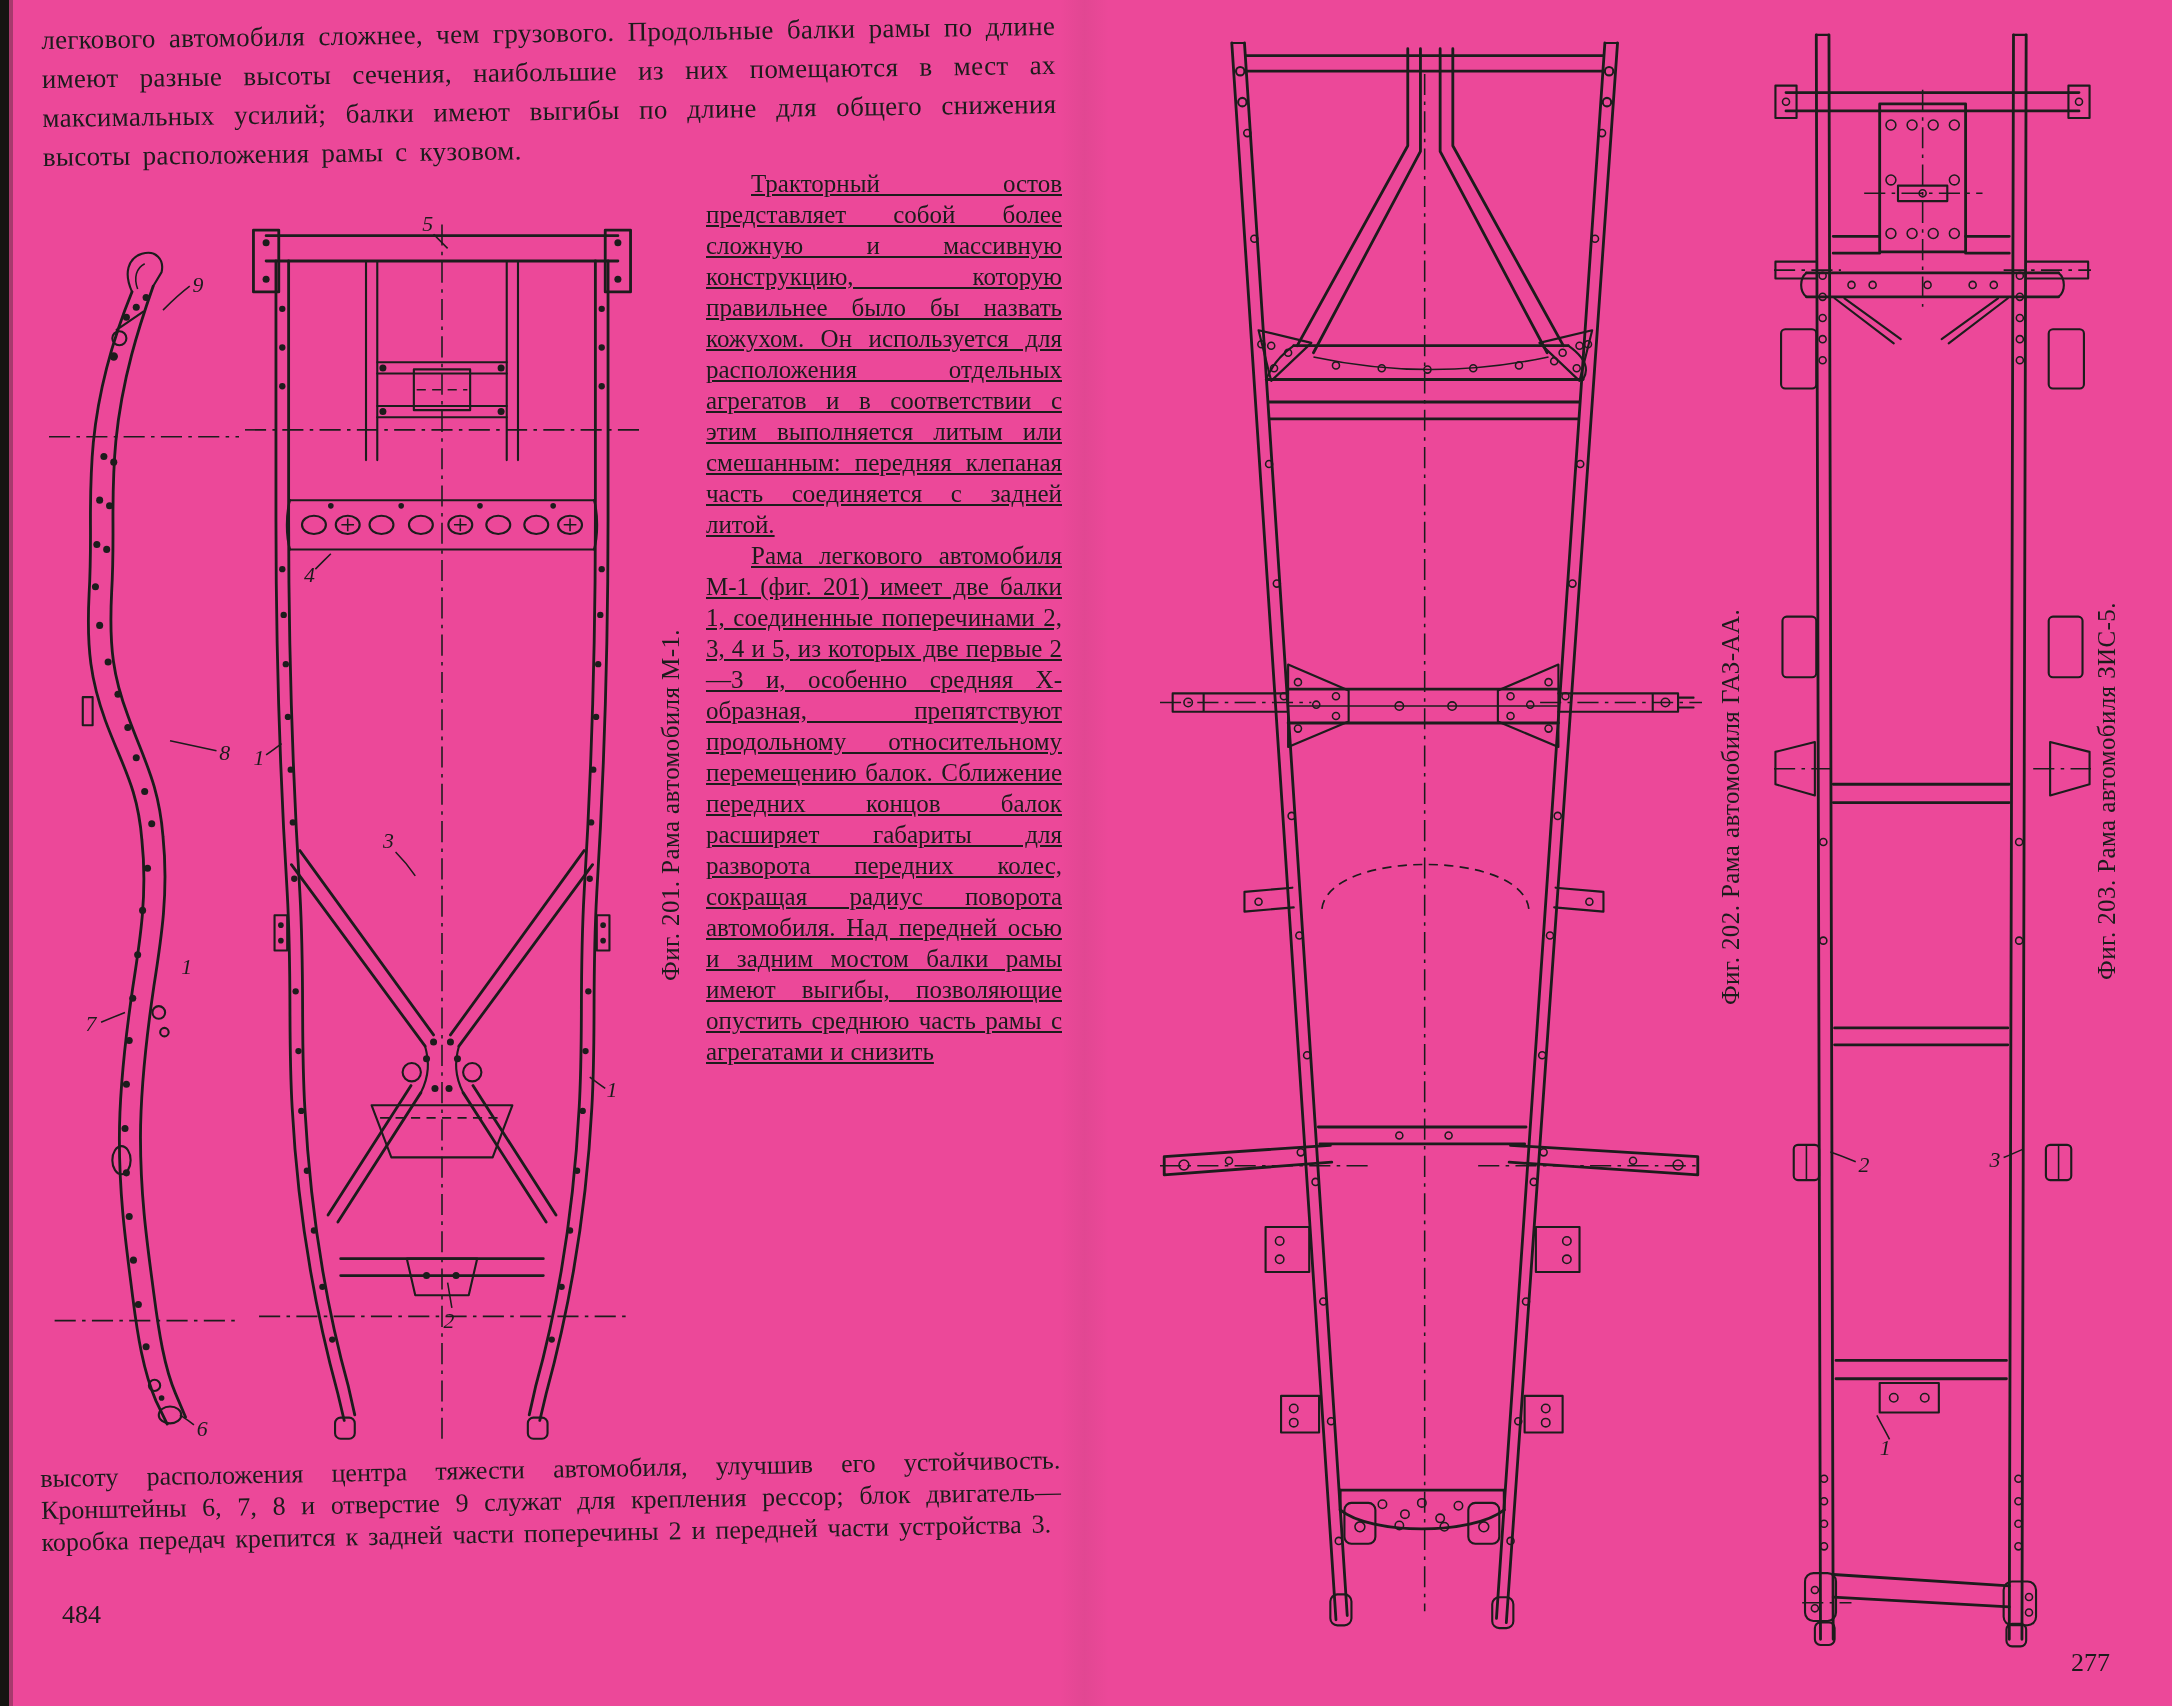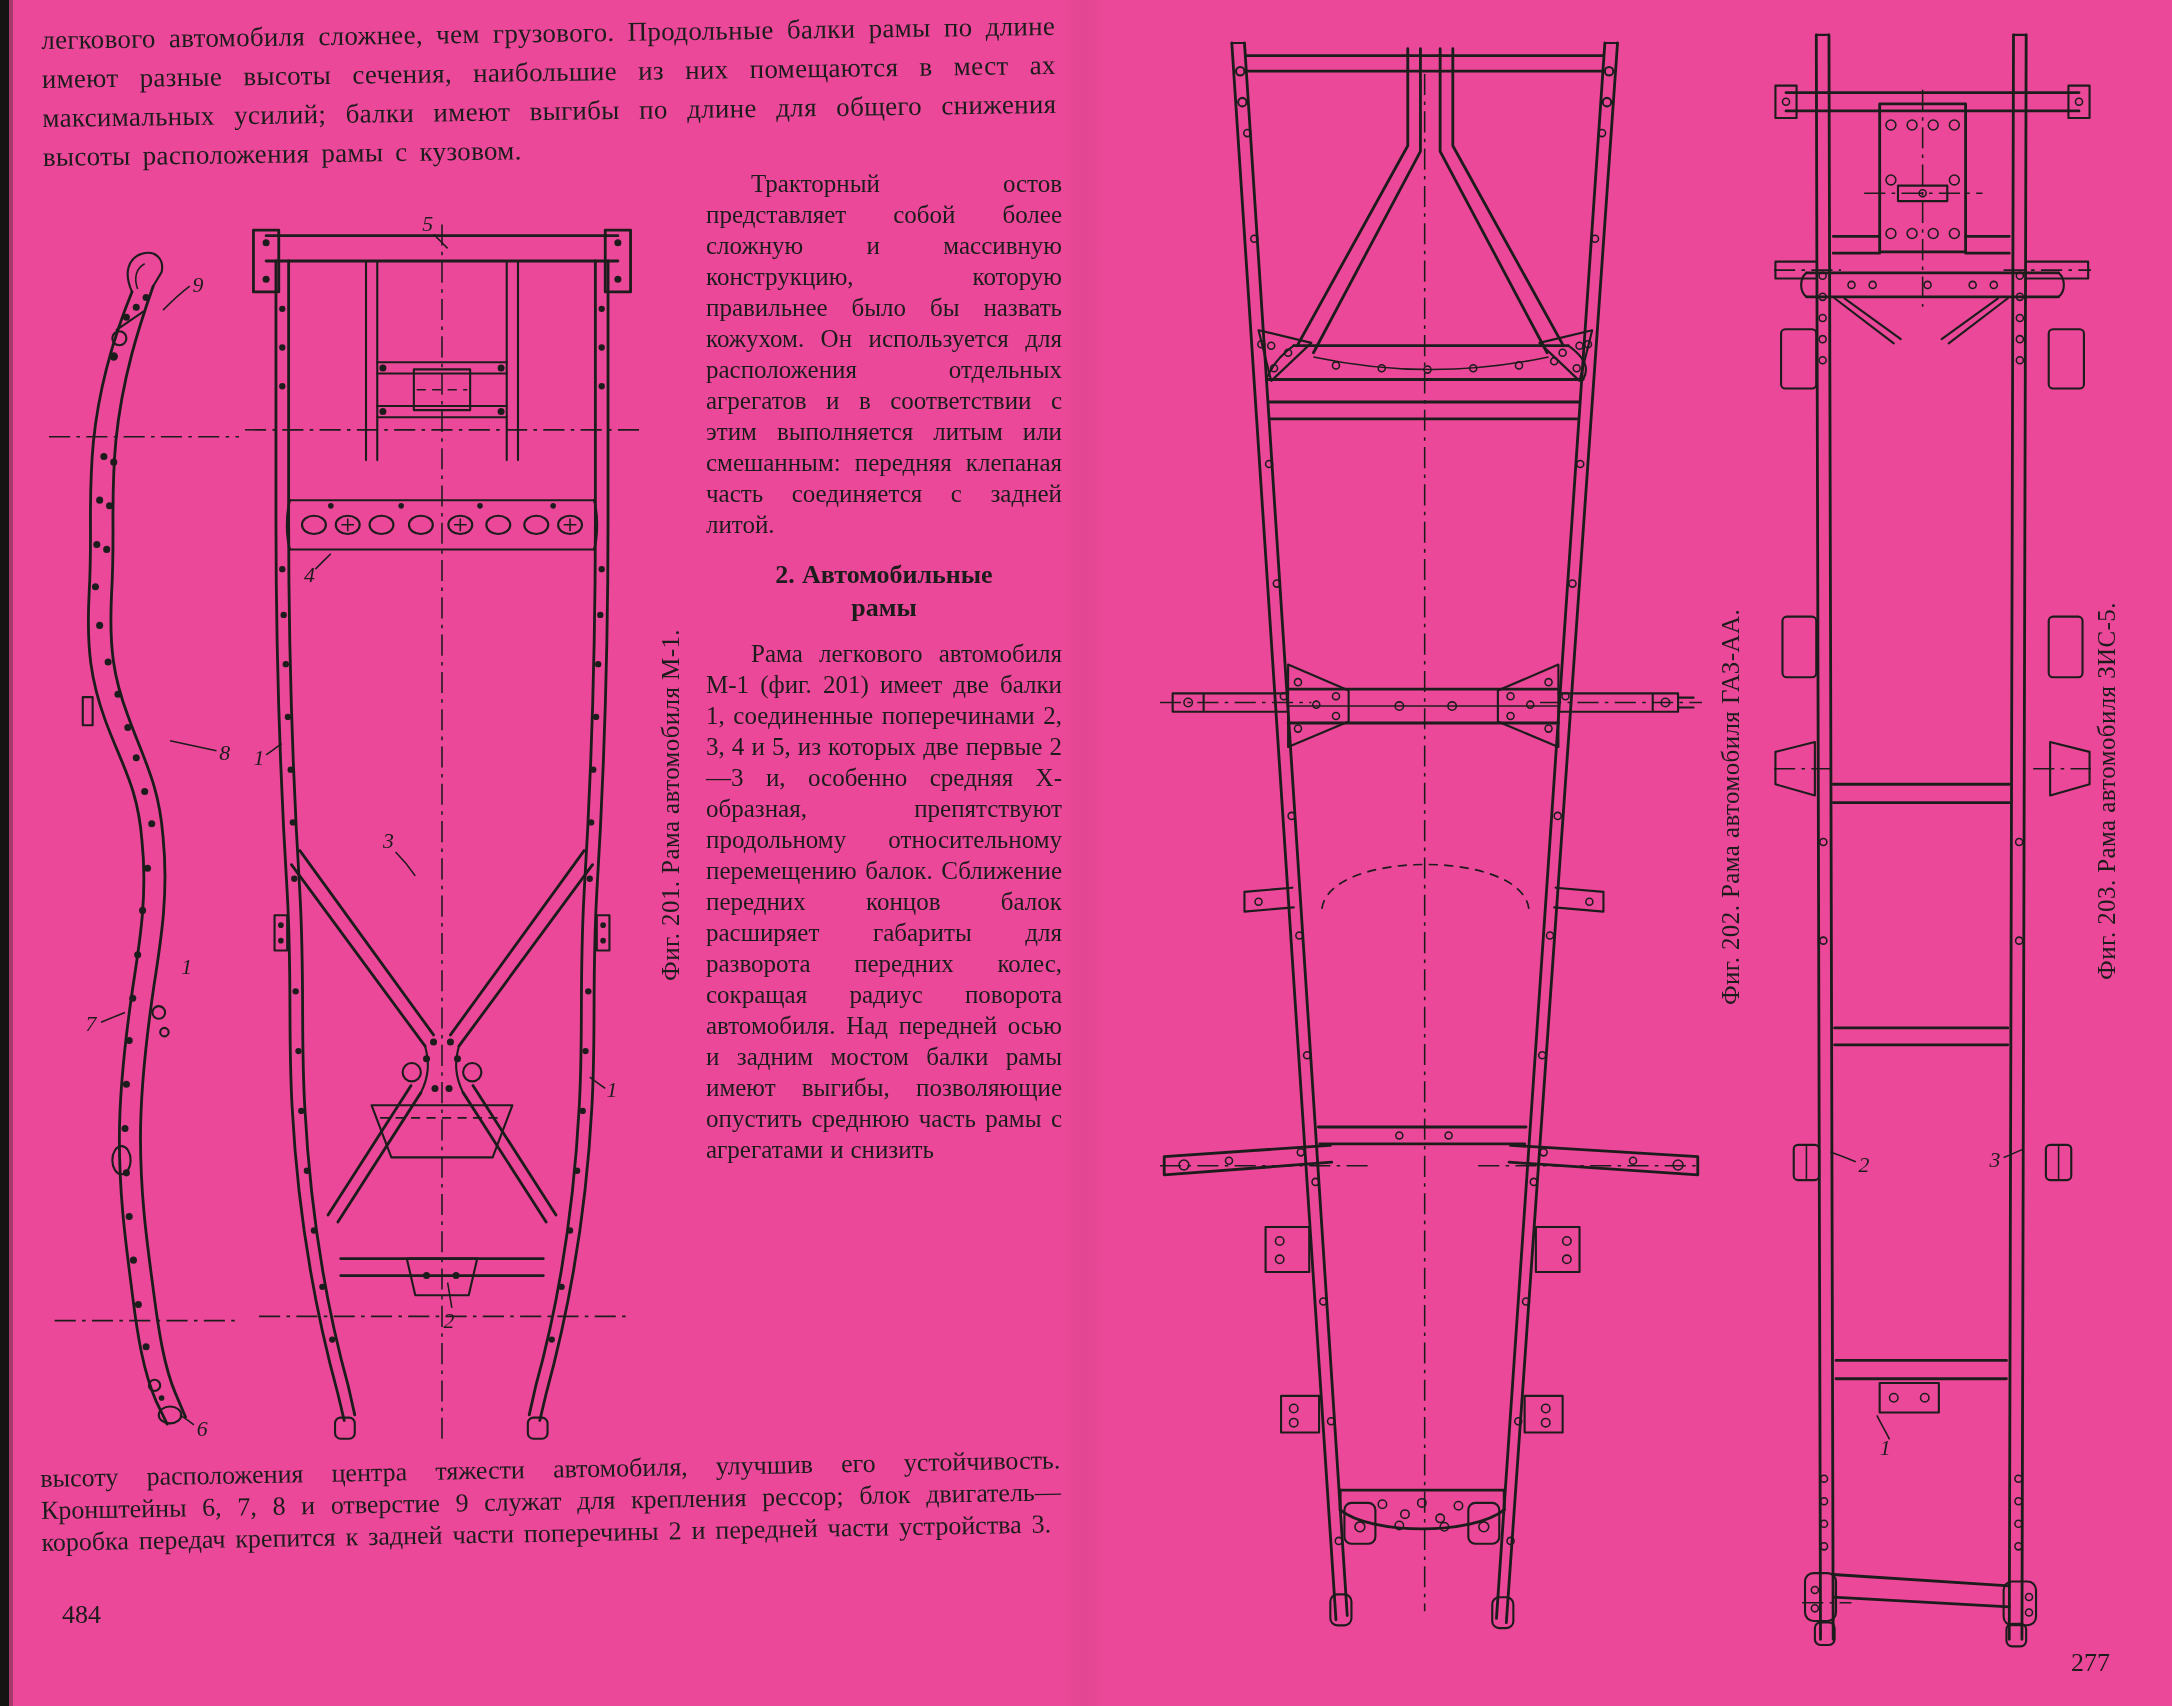--- a/index.html
+++ b/index.html
@@ -7,21 +7,21 @@
           font-family:"Liberation Serif", serif;color:#1c1c1c;}
   .edge{position:absolute;left:0;top:0;width:9.2px;height:100%;background:#151412;}
   .edge2{position:absolute;left:9.2px;top:0;width:3.5px;height:100%;background:rgba(40,35,30,.35);}
   .gutter{position:absolute;left:1060px;top:0;width:49px;height:100%;
           background:linear-gradient(90deg,rgba(0,0,0,0),rgba(60,50,40,.06),rgba(0,0,0,0));}
   .toppara{position:absolute;left:41px;top:21px;width:1014px;font-size:27px;line-height:39px;
            text-align:justify;word-spacing:5px;letter-spacing:0.3px;transform:rotate(-0.8deg);
            transform-origin:left top;margin:0;}
   .column{position:absolute;left:706px;top:168px;width:356px;font-size:25px;line-height:31px;
           text-align:justify;word-spacing:0.7px;hyphens:auto;}
-  .column p{margin:0;text-indent:45px;}
+  .column p{margin:0;text-indent:45px;text-decoration:underline;}
   .column h3{font-size:26px;font-weight:bold;width:282px;margin:18.3px auto 14px auto;
              text-align:center;line-height:33px;text-indent:0;}
   .bottompara{position:absolute;left:41px;top:1463px;width:1020px;font-size:26px;line-height:32px;
               text-align:justify;word-spacing:3.5px;transform:rotate(-1.05deg);
               transform-origin:left center;margin:0;}
   .caption{position:absolute;width:493px;text-align:center;font-size:25px;white-space:nowrap;
            transform:rotate(-90deg);letter-spacing:0.4px;}
   .cap201{left:424px;top:791px;}
   .cap202{left:1484px;top:793px;}
   .cap203{left:1860px;top:777px;}
@@ -250,21 +250,20 @@
       <path class="k2" d="M 512,1228 C 504,1222 498,1218 490,1212"></path>
       <text class="lb" x="282" y="1568">2</text>
       <path class="k2" d="M 294,1540 C 292,1528 290,1516 288,1504"></path>
     </g>
   </svg>
 
   <div class="caption cap201">Фиг. 201. Рама автомобиля М-1.</div>
 
   <div class="column">
     <p>Тракторный остов представляет собой более сложную и массивную конструкцию, которую правильнее было бы назвать кожухом. Он используется для расположения отдельных агрегатов и в соответствии с этим выполняется литым или смешанным: передняя клепаная часть соединяется с задней литой.</p>
-    <h3>2. Автомобильные рамы</h3>
     <p>Рама легкового автомобиля М-1 (фиг. 201) имеет две балки 1, соединенные поперечинами 2, 3, 4 и 5, из которых две первые 2—3 и, особенно средняя Х-образная, препятствуют продольному относительному перемещению балок. Сближение передних концов балок расширяет габариты для разворота передних колес, сокращая радиус поворота автомобиля. Над передней осью и задним мостом балки рамы имеют выгибы, позволяющие опустить среднюю часть рамы с агрегатами и снизить</p>
   </div>
 
   <p class="bottompara">высоту расположения центра тяжести автомобиля, улучшив его устойчивость. Кронштейны 6, 7, 8 и отверстие 9 служат для крепления рессор; блок двигатель—коробка передач крепится к задней части поперечины 2 и передней части устройства 3.</p>
   <div class="pagenum pn-left">484</div>
 
   <svg class="fig202" width="542" height="1620" viewBox="0 0 770 2300">
     <path class="dd" d="M 376,66 V 2250"></path>
     <g>
       <path class="k" d="M 102,22 L 250,2262 M 120,22 L 266,2256"></path>

